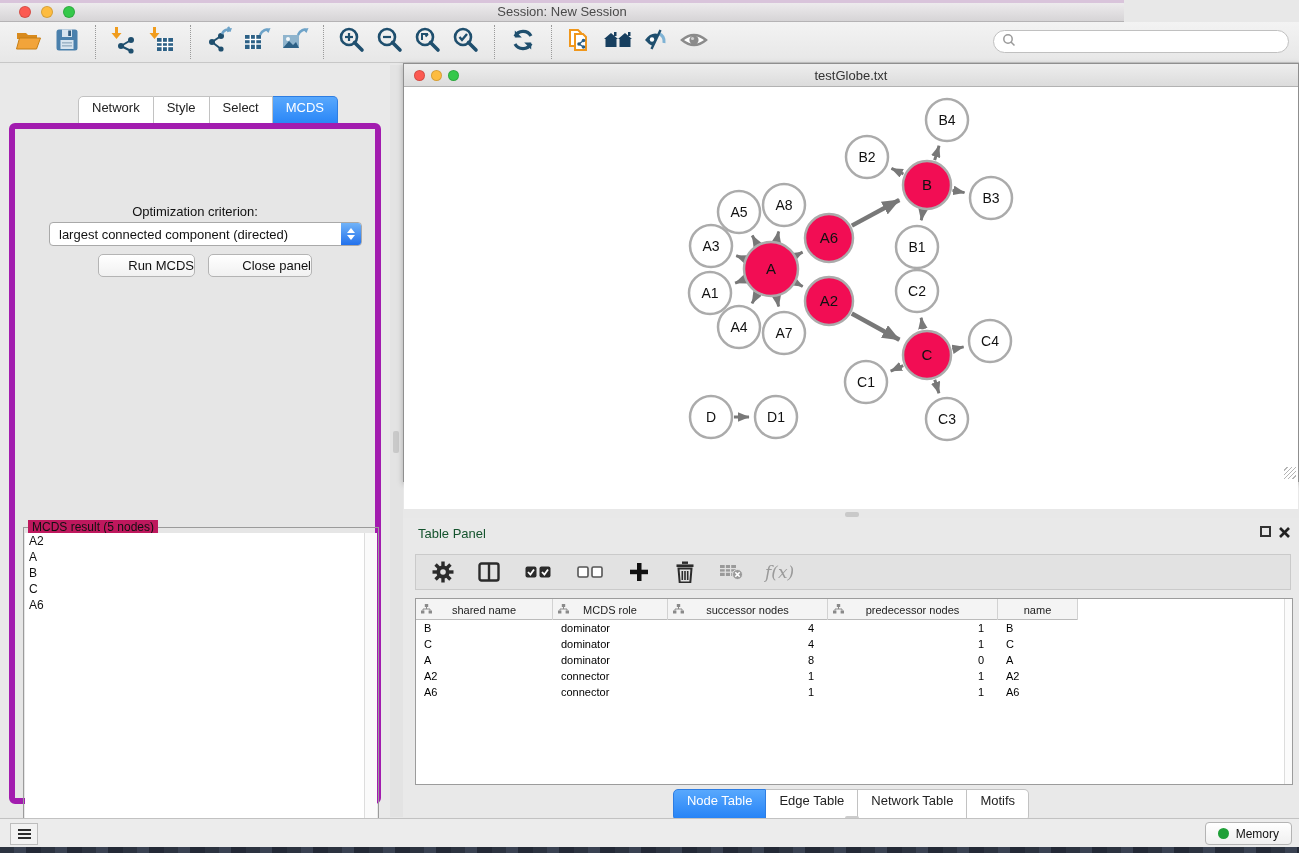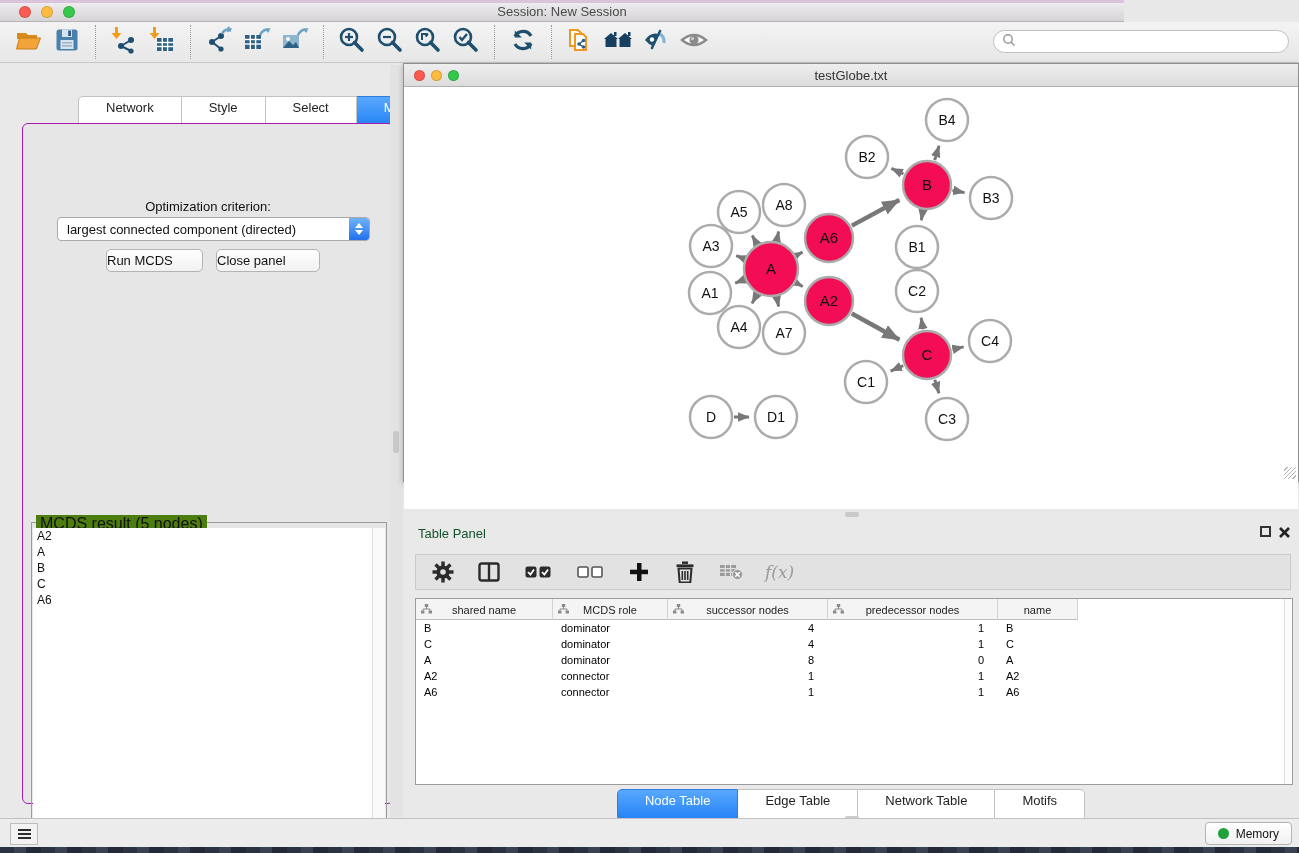--- a/index.html
+++ b/index.html
@@ -24,39 +24,39 @@
   .searchbox{position:absolute;right:10px;top:8px;width:296px;height:23px;background:#fff;
     border:1px solid #c0c0c0;border-radius:12px;display:flex;align-items:center;padding-left:8px}
 
   
   .cpanel{position:absolute;left:0;top:65px;width:390px;height:752px;background:#e9e9e9}
   .cpanel-head{position:absolute;left:0;top:0;width:100%;height:28px}
   .cpanel-head .ttl{position:absolute;left:13px;top:7px;font-size:13px;color:#333}
   .float-ico{position:absolute;top:8px;width:11px;height:11px;border:2px solid #333}
   .close-ico{position:absolute;top:7px;width:13px;height:13px}
   .seg-tabs{position:absolute;display:flex;height:22px}
-  .seg{height:32px;line-height:21px;padding:0 27px;font-size:13px;background:#fff;
+  .seg{height:32px;line-height:21px;padding:0 13px;font-size:13px;background:#fff;
        border:1px solid #c2c2c2;border-left:none;color:#222;cursor:default;white-space:nowrap}
   .seg:first-child{border-left:1px solid #c2c2c2;border-radius:5px 0 0 5px}
   .seg:last-child{border-radius:0 5px 5px 0}
   .seg.active{background:linear-gradient(#58a8fd,#2381f6);border-color:#2e7de2;color:#fff}
-  .card{position:absolute;left:22px;top:58px;width:372px;height:681px;background:#e6e6e6;
-        border:1px solid #a21caf;border-radius:6px}
+  .card{position:absolute;left:9px;top:58px;width:372px;height:681px;background:#e6e6e6;
+        border:6px solid #a21caf;border-radius:6px}
   .opt-label{position:absolute;left:0;width:100%;top:75px;text-align:center;font-size:13px;color:#111}
   .dropdown{position:absolute;left:34px;top:93px;width:313px;height:24px;background:#fff;
      border:1px solid #a9a9a9;border-radius:4px;display:flex;align-items:center}
   .dropdown .val{font-size:13px;padding-left:9px;color:#111;flex:1;white-space:nowrap;overflow:hidden}
   .dd-spin{width:20px;height:22px;border-radius:0 3px 3px 0;background:linear-gradient(#71b3f8,#2271ec);
      display:flex;flex-direction:column;align-items:center;justify-content:center;gap:2px}
   .dd-spin .up{width:0;height:0;border-left:4px solid transparent;border-right:4px solid transparent;border-bottom:5px solid #fff}
   .dd-spin .dn{width:0;height:0;border-left:4px solid transparent;border-right:4px solid transparent;border-top:5px solid #fff}
   .btn{position:absolute;height:23px;background:linear-gradient(#ffffff,#f1f1f1);border:1px solid #b4b4b4;
-       border-radius:5px;font-size:13px;color:#111;text-align:left;line-height:21px}
+       border-radius:5px;font-size:13px;color:#111;text-align:right;line-height:21px}
   .groupbox{position:absolute;left:8px;top:398px;width:356px;height:343px;border:1px solid #9b9b9b}
-  .groupbox .gb-title{position:absolute;left:4px;top:-8px;background:#4d7c0f;padding:0 4px;font-size:16px;color:#111}
+  .groupbox .gb-title{position:absolute;left:4px;top:-8px;background:#be185d;padding:0 4px;font-size:12px;color:#111}
   .listbox{position:absolute;left:1px;top:5px;width:340px;height:336px;background:#fff;overflow:hidden}
   .listbox .li{font-size:12px;color:#111;height:16px;line-height:16px;padding-left:4px}
   .gb-scroll{position:absolute;right:1px;top:5px;width:13px;height:336px;background:#fafafa;border-left:1px solid #ddd}
 
   
   .vdiv{position:absolute;left:390px;top:65px;width:13px;height:752px;background:#e3e3e3}
   .vdiv .grip{position:absolute;left:3px;top:366px;width:6px;height:22px;background:#c9c9c9;border-radius:2px}
 
   
   .netwin{position:absolute;left:403px;top:63px;width:896px;height:419px;background:#fff;

